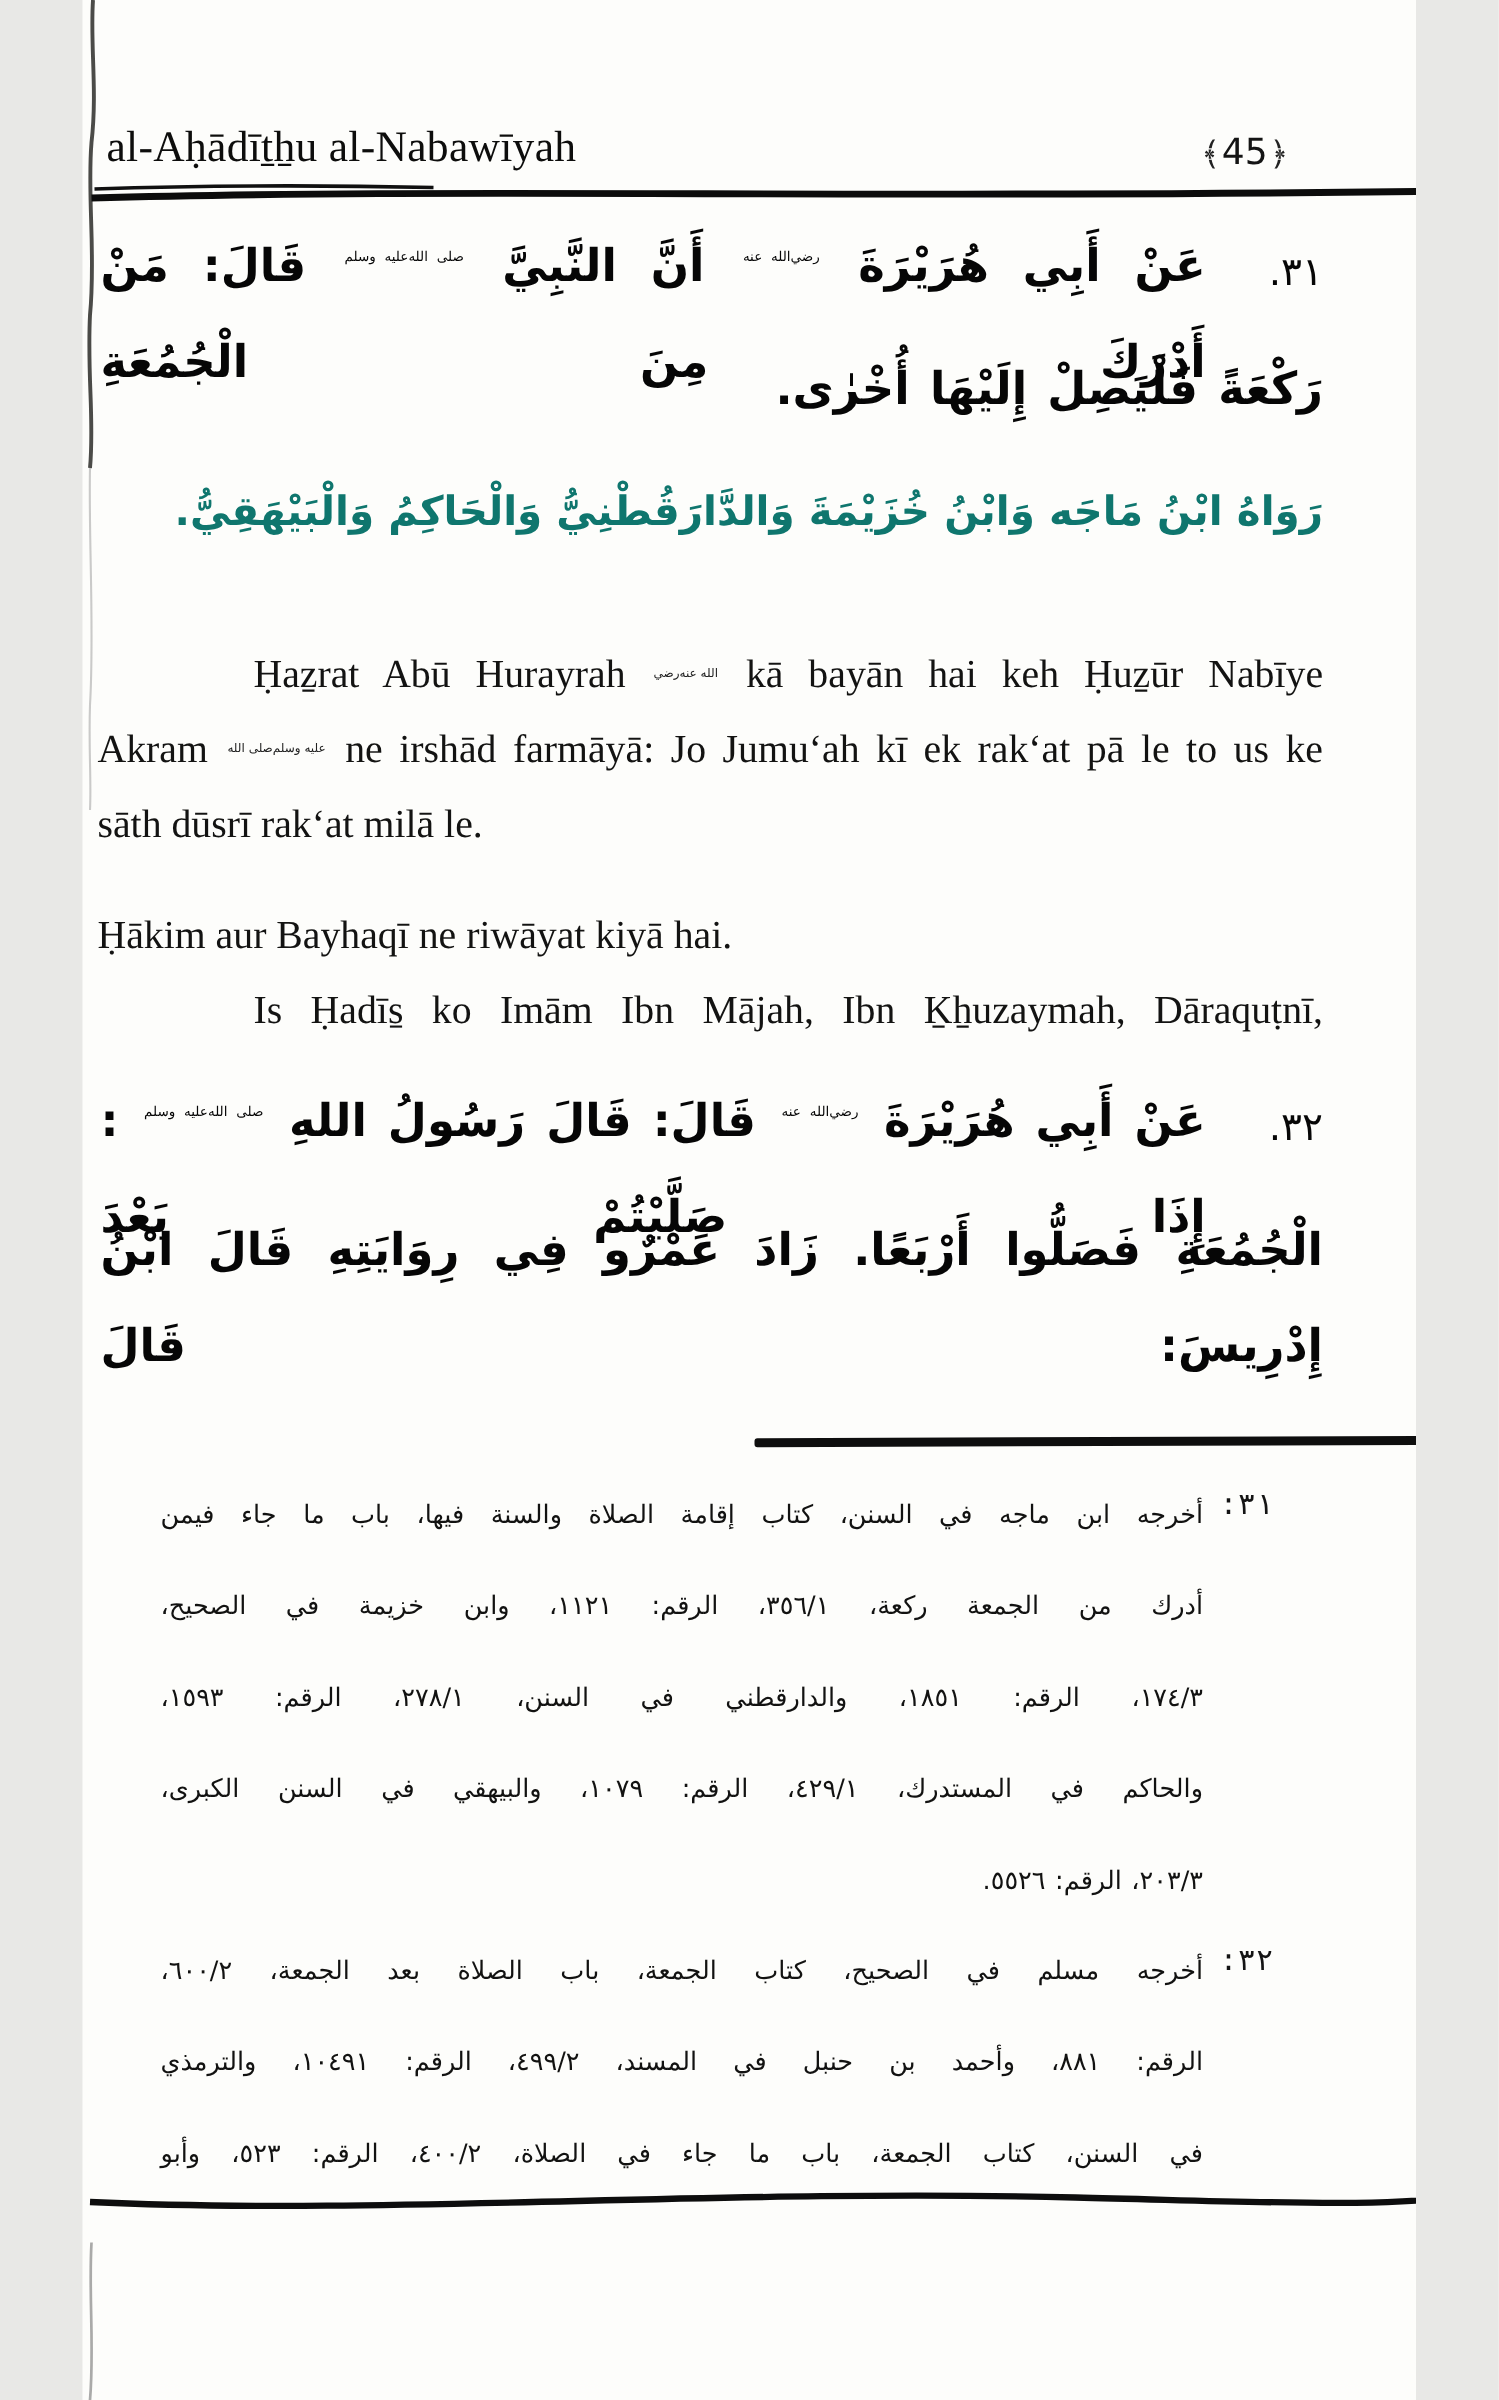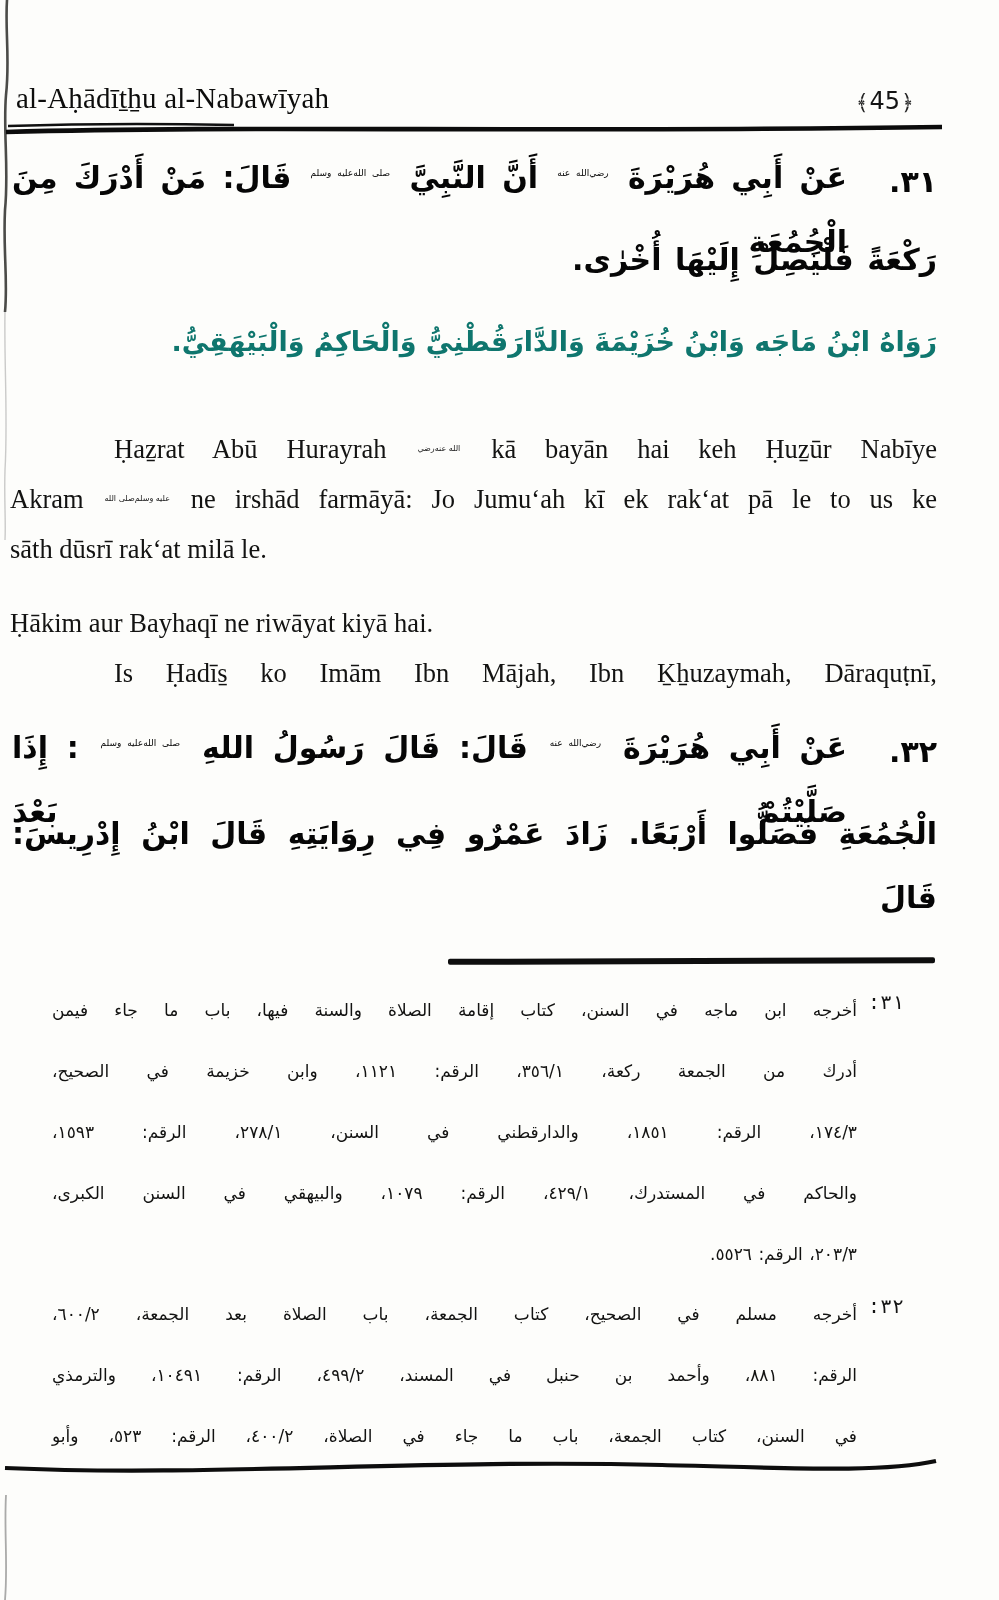--- a/index.html
+++ b/index.html
@@ -1,34 +1,34 @@
 <!DOCTYPE html>
 <html lang="en"><head>
 <meta charset="utf-8">
 <style>
   html,body{margin:0;padding:0;background:#e8e8e6;}
   .page{
-    position:relative;width:999px;height:1600px;margin:0 auto;
+    position:relative;width:889px;height:1600px;margin:0 auto;
     background:#fdfdfb;overflow:hidden;color:#111;
   }
   
   .abs{position:absolute;}
   .ar{direction:rtl;font-family:"DejaVu Sans",sans-serif;}
   .lat{direction:ltr;font-family:"Liberation Serif",serif;}
   
   .header-row{top:82px;left:16px;right:58px;display:flex;justify-content:space-between;align-items:flex-end;}
   .book-title{font-family:"Liberation Serif",serif;font-size:29px;color:#0d0d0c;letter-spacing:.2px;}
   .page-number{font-family:"DejaVu Sans",sans-serif;font-size:24px;color:#141414;padding-right:26px;}
   .page-number .orn{font-size:22px;position:relative;top:1px;padding:0 1px;color:#222;}
   
   svg.rule{display:block;}
   
   .hadith-line{font-weight:bold;font-size:30px;color:#060606;line-height:64px;word-spacing:3px;}
   .hadith-row{display:flex;}
-  .hadith-num{flex:none;margin-left:42px;font-size:30px;font-weight:bold;padding-top:4px;}
+  .hadith-num{flex:none;margin-left:42px;font-size:26px;font-weight:normal;padding-top:4px;}
   .hadith-text{flex:1;text-align:justify;text-align-last:justify;}
   .line-right{text-align:right;}
   .attr-line{font-weight:bold;font-size:27px;color:#0f766e;}
   
   .hon{display:inline-flex;flex-direction:row;align-items:center;line-height:1.05;
        font-weight:400;vertical-align:middle;font-family:"DejaVu Sans",sans-serif;}
   .hon .hl{white-space:nowrap;direction:rtl;}
   .hon-ar{font-size:9px;margin:0 3px;transform:translateY(-6px);}
   .hon-lat{font-size:8px;margin:0 2px;transform:translateY(-3px);color:#222;}
   

